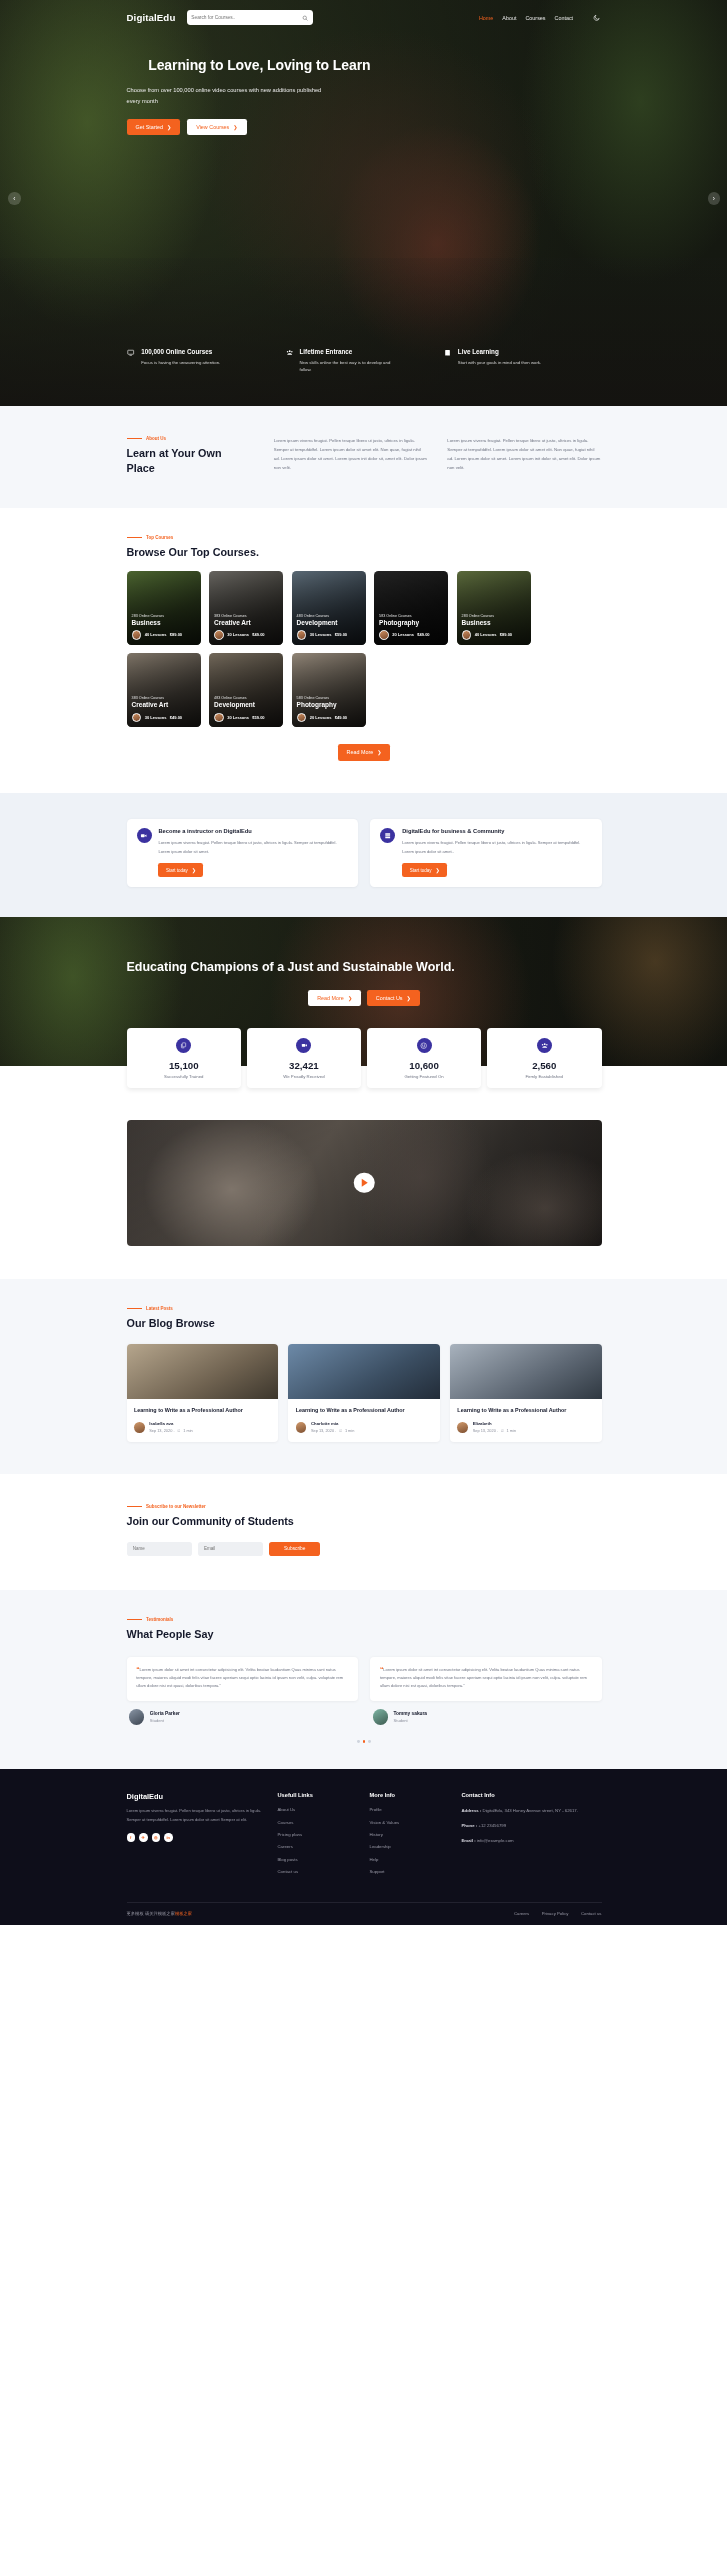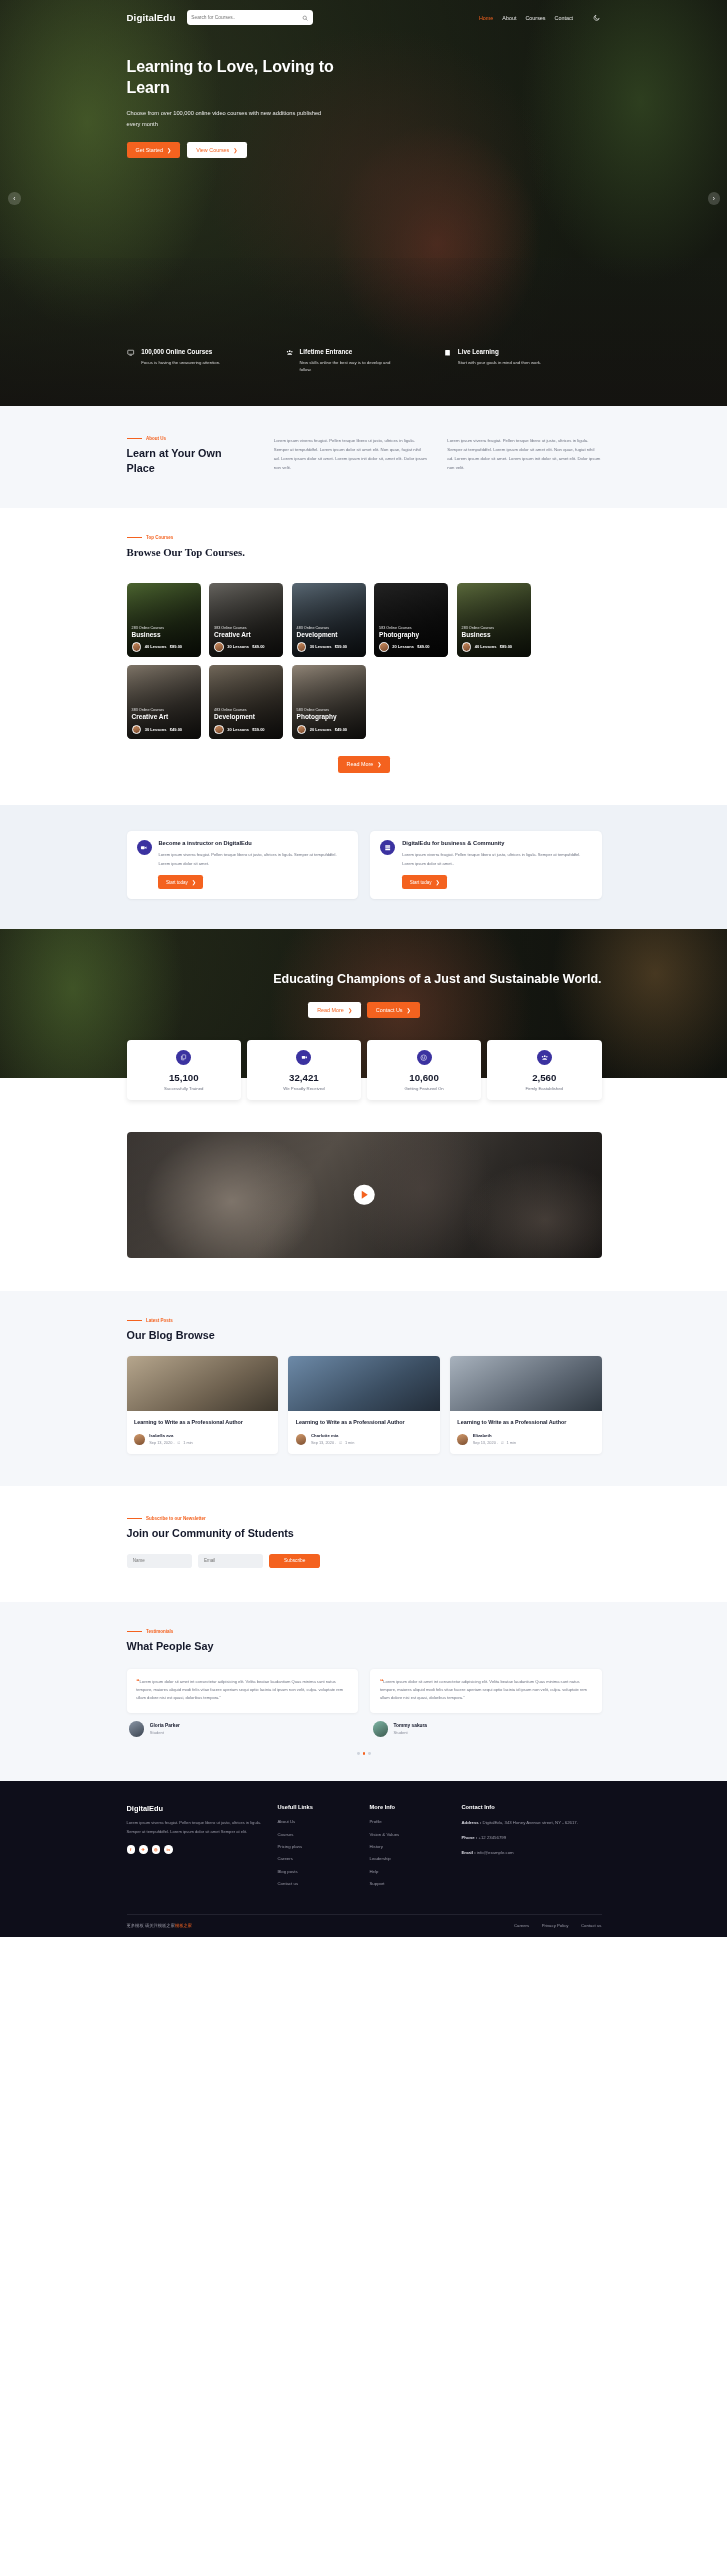--- a/index.html
+++ b/index.html
@@ -65,22 +65,22 @@
   .mainnav a.active { color:#f4621f; }
   .modebtn {
     margin-left: 11.4px; color:#fff; width:9px; height:9px;
     display:flex; align-items:center; justify-content:center; cursor:pointer;
   }
 
   .hero-content {
     position:relative; z-index:4; width:475px; margin: 0 auto; padding-top: 32px;
   }
   .hero h1 {
-    color:#fff; font-size:16px; line-height:1.28; font-weight:700;
-    max-width: 244px; letter-spacing:-0.1px;
+    color:#fff; font-size:14px; line-height:1.28; font-weight:700;
+    max-width: 244px; letter-spacing:-0.1px;text-align:right;
   }
   .hero p.sub {
     color:#ededed; font-size:5.7px; line-height:1.85; margin-top:10.2px; max-width:210px;
   }
   .hero-btns { display:flex; gap:6.8px; margin-top:12.5px; }
   .btn {
     display:inline-flex; align-items:center; gap:4px;
     font-size:5.4px; border-radius:2.3px; padding: 5.1px 9px;
     text-decoration:none; cursor:pointer; border:0;
     font-family:"Liberation Sans", sans-serif;
@@ -117,21 +117,21 @@
   .eyebrow .bar { width:15px; height:1.1px; background:#f4621f; display:block; }
   .eyebrow span.txt { color:#f4621f; font-size:4.5px; font-weight:600; }
   .sec-title { font-size:10.8px; line-height:1.35; font-weight:700; color:#15192b; }
   .about-grid { display:flex; gap:19.3px; align-items:flex-start; }
   .about-left { flex:0 0 128px; }
   .about-left .sec-title { max-width:108px; }
   .about-col { flex:1; font-size:4.3px; line-height:2.1; color:#6d7280; }
 
   
   .courses { background:#fff; padding: 27px 0 32px; }
-  .courses .sec-title { margin-bottom: 23px; font-family: Liberation Serif, serif; }
+  .courses .sec-title { margin-bottom: 11px; }
   .card-grid { display:flex; flex-wrap:wrap; gap:8.5px; }
   .ccard {
     width: 74px; height:74px; border-radius:4.5px; overflow:hidden;
     position:relative; cursor:pointer;
   }
   .ccard .ph { position:absolute; inset:0; }
   .ccard .shade {
     position:absolute; inset:0;
     background: linear-gradient(rgba(0,0,0,0.18), rgba(0,0,0,0.72));
   }
@@ -168,21 +168,21 @@
       linear-gradient(110deg,#39452a,#1c2116);
     overflow:hidden;
   }
   .champ::before{
     content:""; position:absolute; inset:0;
     background:
       radial-gradient(ellipse 159px 239px at 10% 40%, rgba(95,130,55,0.5), transparent 70%),
       radial-gradient(ellipse 182px 193px at 55% 55%, rgba(140,70,50,0.45), transparent 72%),
       radial-gradient(ellipse 148px 171px at 90% 30%, rgba(150,110,60,0.4), transparent 70%);
   }
-  .champ-in { position:relative; z-index:3; text-align:right; }
+  .champ-in { position:relative; z-index:3; text-align:left; }
   .champ h2 { color:#fff; font-size:12.5px; line-height:1.5; font-weight:700; }
   .champ .champ-btns { display:flex; justify-content:center; gap:5.7px; margin-top:12.5px; }
 
   
   .statsec { position:relative; margin-top:-38px; z-index:8; padding-bottom:24px; background:transparent; }
   .stat-grid { display:flex; gap:5.7px; }
   .stat {
     flex:1; background:#fff; border-radius:4px; padding:9.7px 4.5px 8.5px;
     text-align:center; box-shadow:0 1.1px 5.1px rgba(0,0,0,.09);
   }

